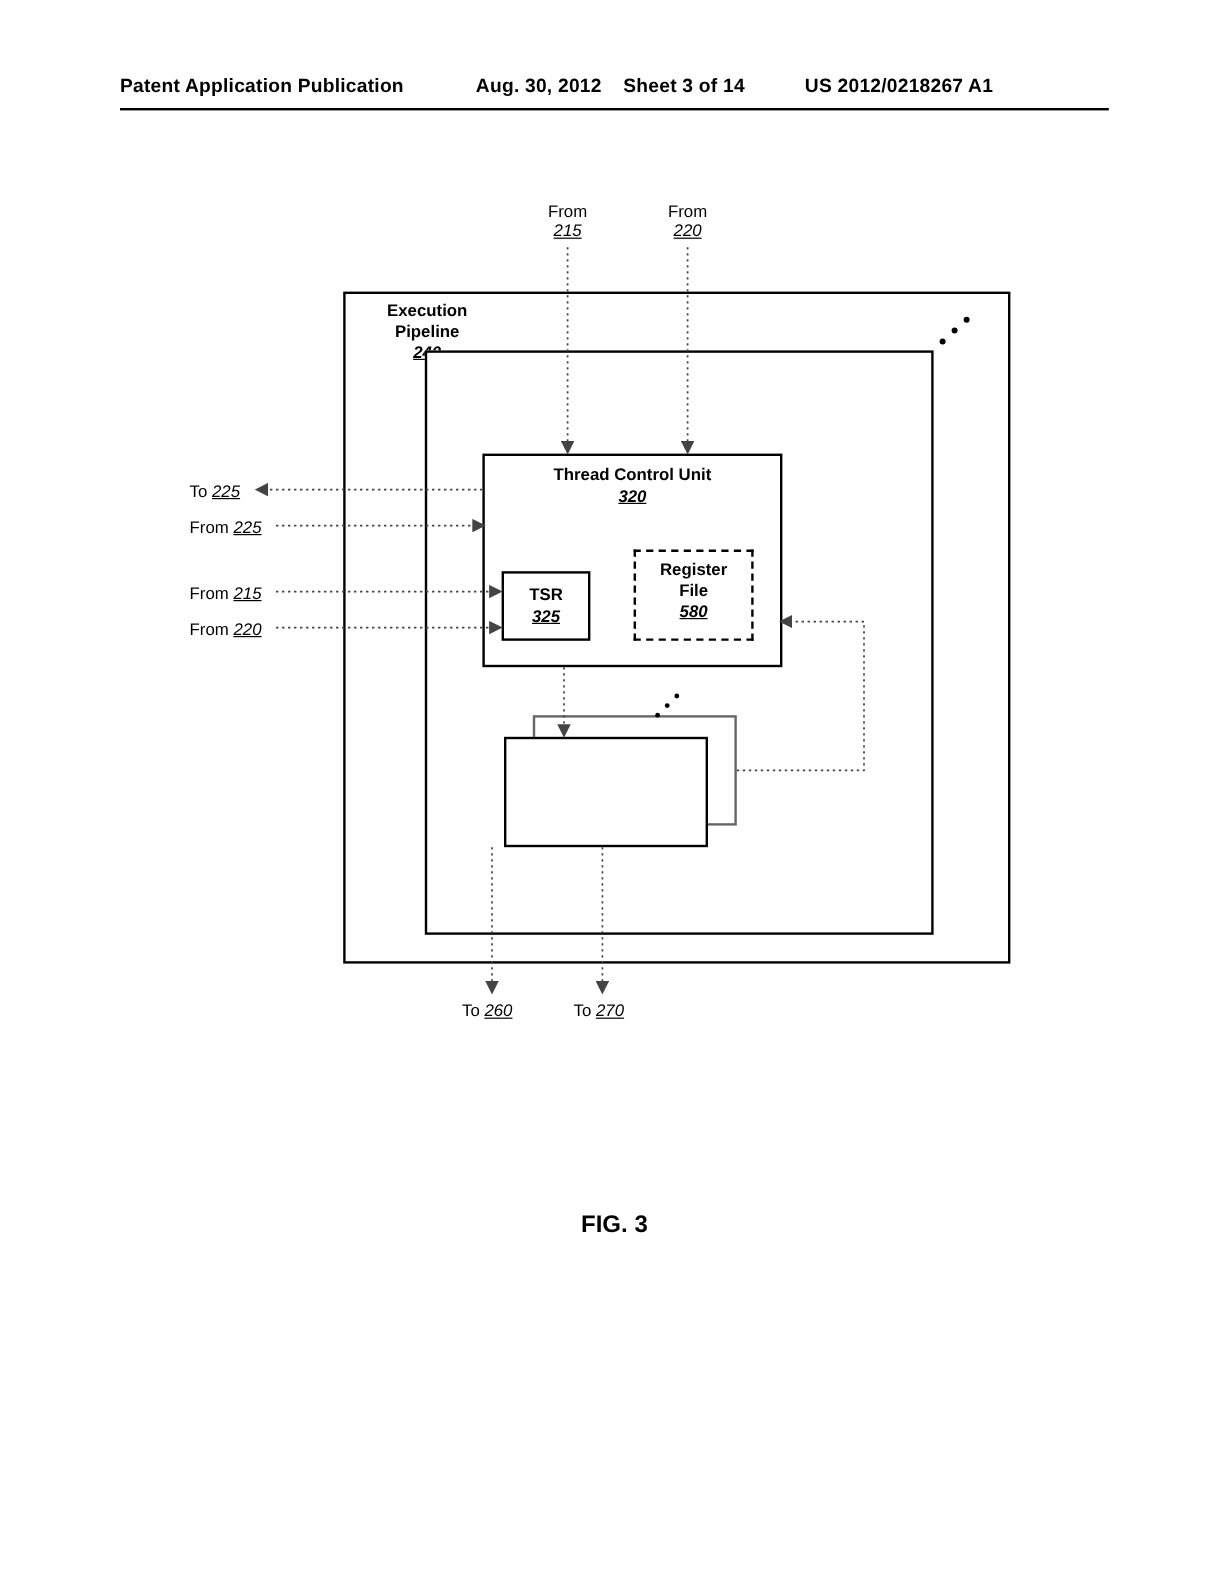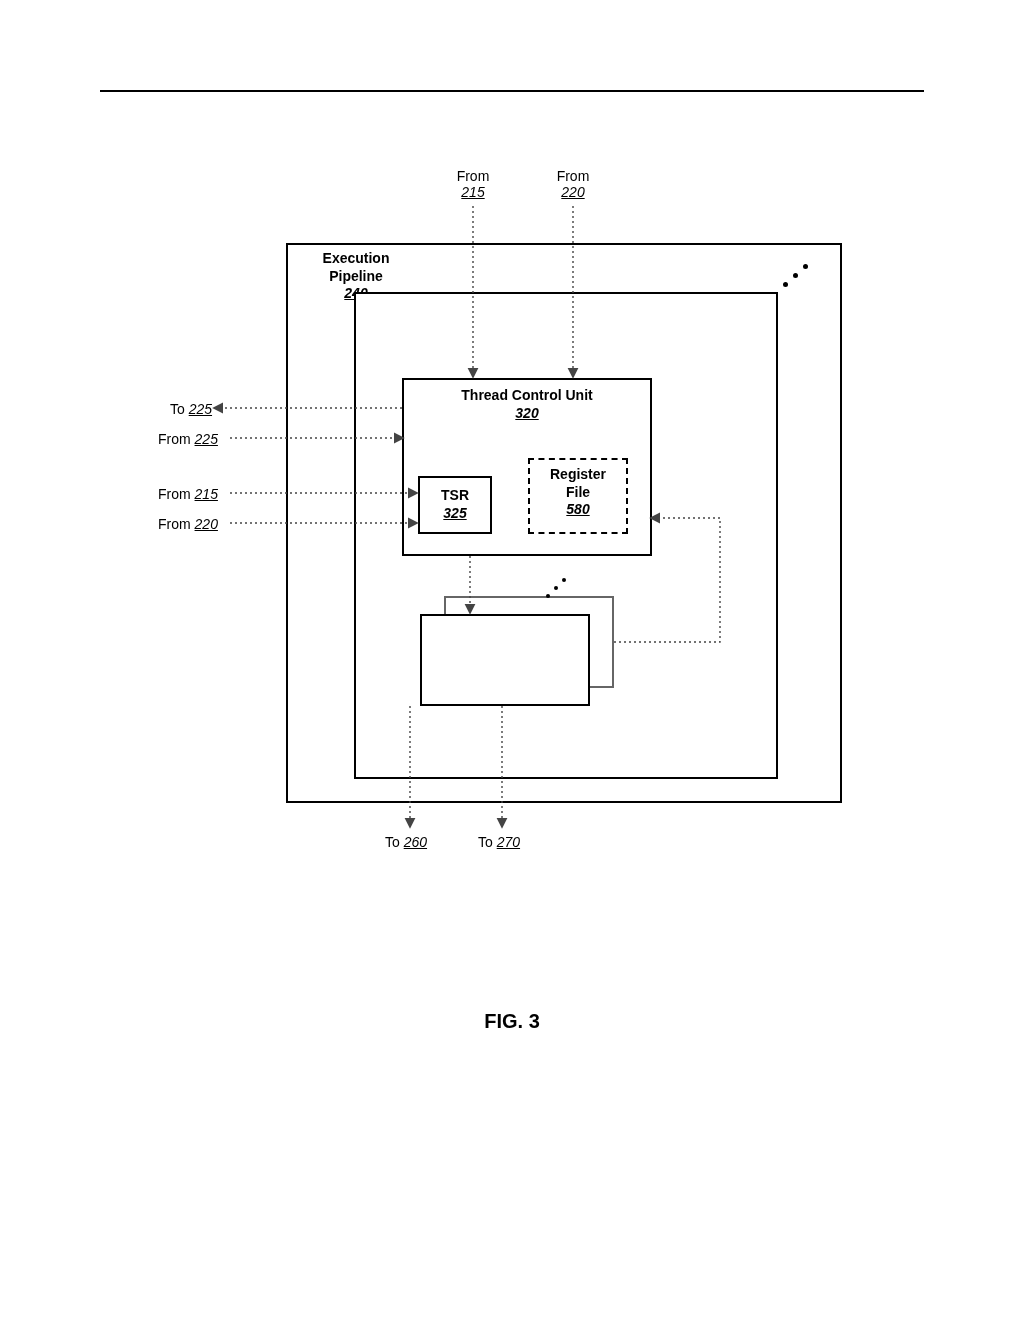--- a/index.html
+++ b/index.html
@@ -26,20 +26,26 @@
 
   .figlabel { position: absolute; top: 1010px; left: 0; width: 1024px; text-align: center; font-weight: bold; font-size: 20px; }
 
   .dots { position: absolute; width: 30px; height: 30px; }
   .dots span { position: absolute; width: 5px; height: 5px; background: #000; border-radius: 50%; }
 </style>
 </head>
 <body>
 <div class="page">
 
+<div class="header">
+  <span class="pub-label">Patent Application Publication</span>
+  <span class="pub-date">Aug. 30, 2012</span>
+  <span class="sheet">Sheet 3 of 14</span>
+  <span class="pub-num">US 2012/0218267 A1</span>
+</div>
 <div class="header-rule"></div>
 
 <div class="diagram">
 
   <div class="lbl" style="left:348px; top:0; width:50px;">
     <span>From</span><br>
     <span class="u">215</span>
   </div>
   <div class="lbl" style="left:448px; top:0; width:50px;">
     <span>From</span><br>
@@ -83,21 +89,21 @@
   <div class="box" style="left:344px; top:428px; width:170px; height:92px; border-color:#666;"></div>
 
   <div class="box" style="left:320px; top:446px; width:170px; height:92px;"></div>
 
   <div class="dots" style="left:446px; top:410px;">
     <span style="left:0px; top:16px; width:4px; height:4px;"></span>
     <span style="left:8px; top:8px; width:4px; height:4px;"></span>
     <span style="left:16px; top:0px; width:4px; height:4px;"></span>
   </div>
 
-  <div class="lbl" style="left:58px; top:233px;margin-left:12px;">
+  <div class="lbl" style="left:58px; top:233px;">
     <span>To</span>
     <span class="u">225</span>
   </div>
   <div class="lbl" style="left:58px; top:263px;">
     <span>From</span>
     <span class="u">225</span>
   </div>
   <div class="lbl" style="left:58px; top:318px;">
     <span>From</span>
     <span class="u">215</span>

